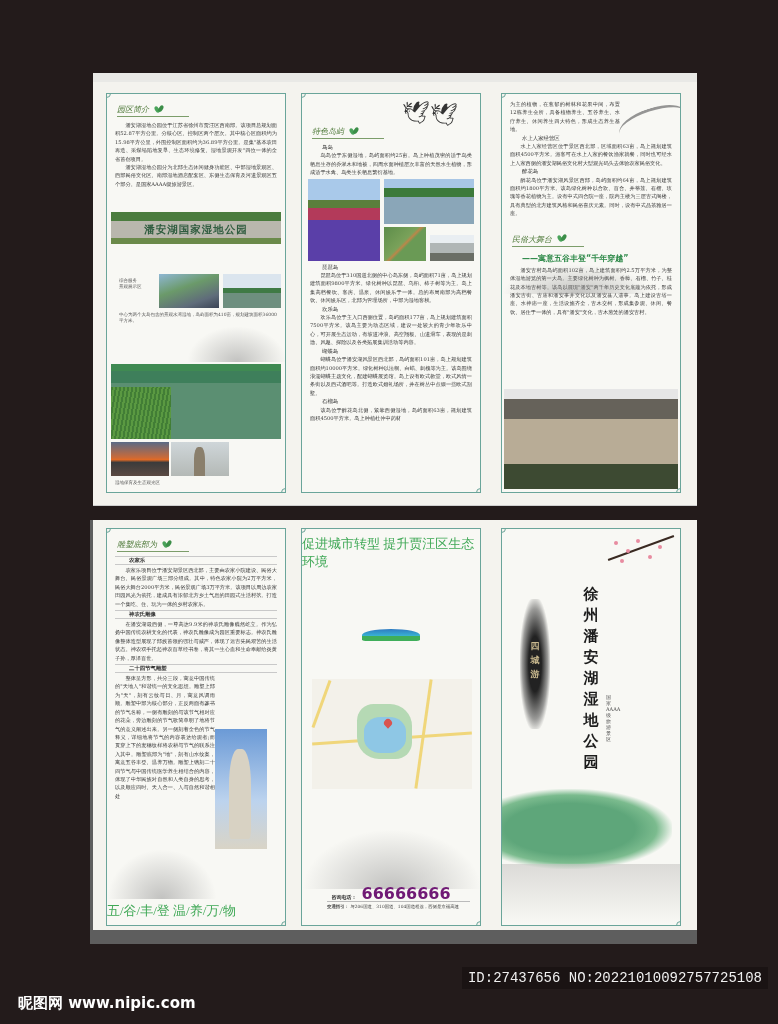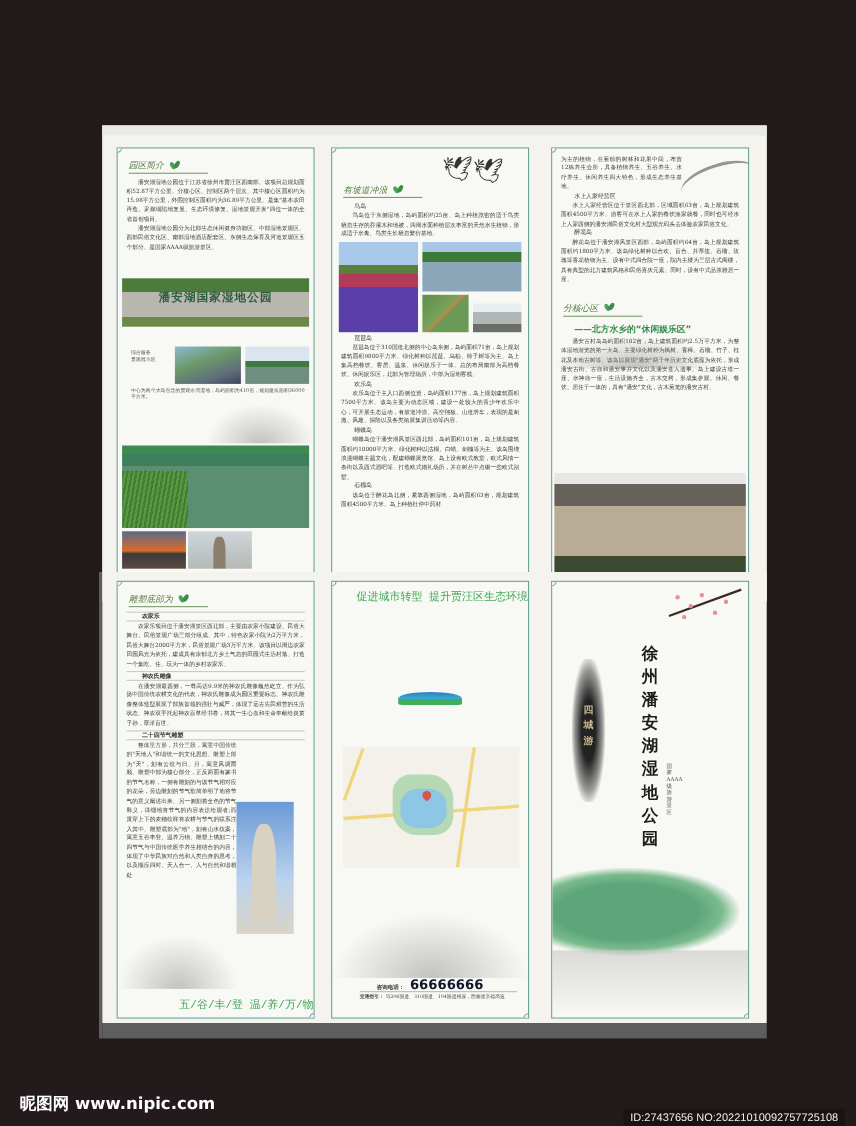--- a/index.html
+++ b/index.html
@@ -1,20 +1,20 @@
 <!DOCTYPE html>
 <html><head>
 <meta charset="utf-8">
 <style>
   * { box-sizing: border-box; margin: 0; padding: 0; }
   html, body { width: 778px; height: 1024px; overflow: hidden; }
   body { background: #231b1b; font-family: "DejaVu Serif", serif; position: relative; color: #333; }
 
   .sheet { position: absolute; left: 93px; width: 604px; background: #f4f3ee; }
-  .sheet-top { top: 73px; height: 432px; box-shadow: 0 1px 0 #cfcfcf; margin-top: 41px; }
+  .sheet-top { top: 73px; height: 432px; box-shadow: 0 1px 0 #cfcfcf; }
   .sheet-top::before { content: ""; position: absolute; left: 0; right: 0; top: 0; height: 9px; background: #e9e9e6; }
   .sheet-bottom { top: 520px; height: 410px; }
   .shadow-bottom { position: absolute; left: 93px; top: 930px; width: 604px; height: 14px; background: #5e5e5e; }
   .shadow-left { position: absolute; left: 90px; top: 520px; width: 3px; height: 424px; background: #5e5e5e; }
 
   .panel { position: absolute; border: 1.5px solid #6aa59a; background: #f8f8f4; overflow: hidden; }
   .panel::before, .panel::after { content: ""; position: absolute; width: 7px; height: 7px; border: 1.5px solid #6aa59a; background: #f4f3ee; }
   .panel::before { left: -5px; top: -5px; border-radius: 50%; }
   .panel::after { right: -5px; bottom: -5px; border-radius: 50%; }
 
@@ -49,60 +49,60 @@
   .lotus { background: linear-gradient(#a8c6e5 0 20%, #3c7a3a 20% 40%, #8aa6b8 40% 100%); }
   .boardwalk { background: linear-gradient(135deg, #5d8d4a, #7aa25a 45%, #b9874a 50%, #6a9a55 55%); }
   .building { background: linear-gradient(#e9eef2 0 30%, #b0b6b6 30% 70%, #6a6e66 70%); }
   .house { background: linear-gradient(#e6e6e6 0 10%, #66625a 10% 30%, #b8ac96 30% 75%, #3d4a32 75%); }
 
   .mtn { position: absolute; background: radial-gradient(ellipse at 50% 100%, rgba(140,140,140,.5), rgba(255,255,255,0) 70%); }
   .crane { position: absolute; font-size: 22px; color: #333; }
   .pine { position: absolute; width: 70px; height: 30px; border-top: 3px solid #555; border-radius: 50% 50% 0 0; transform: rotate(-18deg); opacity: .6; }
 
   .slogan-title { font-family: "DejaVu Sans", sans-serif; font-weight: bold; font-size: 8px; color: #2f8a4a; padding: 2px 8px 2px 20px; }
-  .green-slogan { font-family: Liberation Mono, monospace; font-size: 10px; color: #3fa856; text-align: right; }
+  .green-slogan { font-family: Liberation Serif, serif; font-size: 13px; color: #3fa856; text-align: left; }
 
   .caption { font-size: 4.5px; color: #555; }
   .map { position: absolute; left: 10px; top: 150px; width: 160px; height: 110px; background: #f3f1ea; }
   .map .road { position: absolute; background: #f0d67a; }
   .map .park { position: absolute; left: 45px; top: 25px; width: 55px; height: 55px; background: #b5d9b4; border-radius: 30% 40% 30% 40%; }
   .map .water { position: absolute; left: 52px; top: 38px; width: 42px; height: 36px; background: #8ec7e5; border-radius: 40%; }
   .map .pin { position: absolute; left: 72px; top: 40px; width: 8px; height: 8px; background: #d9534f; border-radius: 50% 50% 50% 0; transform: rotate(-45deg); }
 
   .phone-row { position: absolute; left: 0; right: 0; top: 355px; text-align: center; }
   .phone-label { font-size: 5px; color: #333; font-weight: bold; }
-  .phone-num { font-family: "DejaVu Sans", sans-serif; font-weight: bold; font-size: 12px; color: #0f172a; }
+  .phone-num { font-family: "DejaVu Sans", sans-serif; font-weight: bold; font-size: 16px; color: #701a75; }
   .addr { position: absolute; left: 25px; right: 10px; top: 372px; font-size: 4.4px; color: #444; line-height: 6px; border-top: 1px solid #bbb; padding-top: 2px; }
 
   .vtitle { position: absolute; left: 78px; top: 55px; width: 22px; font-size: 15px; font-weight: bold; line-height: 21px; color: #1c1c1c; text-align: center; }
   .vsub { position: absolute; left: 104px; top: 165px; width: 8px; font-size: 5px; line-height: 6px; color: #555; }
   .ink { position: absolute; left: 18px; top: 70px; width: 30px; height: 130px; background: radial-gradient(ellipse, #222 30%, rgba(60,60,60,.5) 60%, rgba(255,255,255,0) 75%); border-radius: 40%; }
   .ink-text { position: absolute; left: 26px; top: 110px; width: 14px; font-size: 9px; line-height: 14px; color: #c9b98e; font-weight: bold; text-align: center; }
   .plum { position: absolute; right: 4px; top: 6px; width: 70px; height: 40px; }
   .plum .branch { position: absolute; right: 0; top: 12px; width: 70px; height: 2px; background: #3a2a22; transform: rotate(-20deg); }
   .plum .b { position: absolute; width: 4px; height: 4px; border-radius: 50%; background: #e88ca0; }
   .cover-lake { position: absolute; left: 0; top: 260px; width: 170px; height: 80px; background: radial-gradient(ellipse at 40% 50%, #5ea67a 45%, #7bbb8e 60%, rgba(255,255,255,0) 72%); }
   .cover-mist { position: absolute; left: 0; right: 0; top: 335px; height: 60px; background: linear-gradient(rgba(200,198,196,.6), rgba(255,255,255,0)); }
 
   .footer-wm { position: absolute; left: 18px; top: 994px; font-family: "DejaVu Sans", sans-serif; font-size: 15px; font-weight: bold; color: #fff; }
-  .footer-id { position: absolute; right: 10px; top: 1008px; background: #1a1313; padding: 3px 6px; font-family: Liberation Sans, sans-serif; font-size: 10px; color: #f0f0f0; }
+  .footer-id { position: absolute; right: 10px; top: 967px; background: #1a1313; padding: 3px 6px; font-family: Liberation Mono, monospace; font-size: 14px; color: #f0f0f0; }
 </style>
 </head>
 <body>
 
 <div class="sheet sheet-top">
 
   <div class="panel p1">
     <div class="sec-title">
       <span class="t">园区简介</span>
       <span class="sprout"></span>
     </div>
     <p class="txt">潘安湖湿地公园位于江苏省徐州市贾汪区西南部。该项目总规划面积52.87平方公里。分核心区、控制区两个层次。其中核心区面积约为15.98平方公里，外围控制区面积约为36.89平方公里。是集"基本农田再造、采煤塌陷地复垦、生态环境修复、湿地景观开发"四位一体的全省首创项目。</p>
     <p class="txt">潘安湖湿地公园分为北部生态休闲健身功能区、中部湿地景观区、西部民俗文化区、南部湿地酒店配套区、东侧生态保育及河道景观区五个部分。是国家AAAA级旅游景区。</p>
-    <div class="img sign" style="left:4px; top:118px; width:170px; height:44px;">
+    <div class="img sign" style="left:4px; top:118px; width:170px; height:32px;">
       <div class="sign-text">潘安湖国家湿地公园</div>
     </div>
     <div class="caption" style="position:absolute; left:12px; top:184px; width:40px; line-height:6px;">
       <div>综合服务</div>
       <div>景观展示区</div>
     </div>
     <div class="img aerial" style="left:52px; top:180px; width:60px; height:34px;"></div>
     <div class="img river" style="left:116px; top:180px; width:58px; height:34px;"></div>
     <p class="caption" style="position:absolute; left:12px; top:218px; width:160px; line-height:6px;">中心为两个大岛包含的景观水湾湿地，岛屿面积为410亩，规划建筑面积36000平方米。</p>
     <div class="mtn" style="left:80px; top:232px; width:100px; height:36px;"></div>
@@ -111,21 +111,21 @@
       </div>
     <div class="img sunset" style="left:4px; top:348px; width:58px; height:34px;"></div>
     <div class="img stone" style="left:64px; top:348px; width:58px; height:34px;"></div>
     <p class="caption" style="position:absolute; left:8px; top:386px;">湿地保育及生态观光区</p>
   </div>
 
   <div class="panel p2">
     <div class="crane" style="left:100px; top:6px;">🕊</div>
     <div class="crane" style="left:128px; top:8px;">🕊</div>
     <div class="sec-title" style="margin-top:32px;">
-      <span class="t">有坡道冲浪</span>
+      <span class="t">特色岛屿</span>
       <span class="sprout"></span>
     </div>
     <div class="sub">鸟岛</div>
     <p class="txt">鸟岛位于东侧湿地，岛屿面积约25亩。岛上种植茂密的适于鸟类栖息生存的乔灌木和地被，四周水面种植层次丰富的天然水生植物，形成适于水禽、鸟类生长栖息繁衍基地。</p>
     <div style="height:86px; position:relative;">
       <div class="img flowers" style="left:6px; top:2px; width:72px; height:82px;"></div>
       <div class="img lotus" style="left:82px; top:2px; width:90px; height:45px;"></div>
       <div class="img boardwalk" style="left:82px; top:50px; width:42px; height:34px;"></div>
       <div class="img building" style="left:128px; top:58px; width:44px; height:26px;"></div>
     </div>
@@ -141,24 +141,24 @@
 
   <div class="panel p3">
     <div class="pine" style="right:-8px; top:14px;"></div>
     <p class="txt" style="text-indent:0; padding-top:6px; padding-right:60px;">为主的植物，在葱郁的树林和花果中间，布置12栋养生会所，具备植物养生、五谷养生、水疗养生、休闲养生四大特色，形成生态养生基地。</p>
     <div class="sub">水上人家经营区</div>
     <p class="txt">水上人家经营区位于景区西北部，区域面积63亩，岛上规划建筑面积4500平方米。游客可在水上人家的餐饮渔家就餐，同时也可经水上人家西侧的潘安湖民俗文化村大型观光码头去体验农家民俗文化。</p>
     <div class="sub">醉花岛</div>
     <p class="txt">醉花岛位于潘安湖风景区西部，岛屿面积约64亩，岛上规划建筑面积约1800平方米。该岛绿化树种以合欢、百合、并蒂莲、石榴、玫瑰等香花植物为主。设有中式四合院一座，院内主楼为三层古式阁楼，具有典型的北方建筑风格和民俗喜庆元素。同时，设有中式品茶雅居一座。</p>
     <div class="mtn" style="left:0; top:170px; width:150px; height:30px;"></div>
     <div class="sec-title" style="margin-top:16px;">
-      <span class="t">分核心区</span>
-      <span class="sprout"></span>
-    </div>
-    <div class="slogan-title">——北方水乡的“休闲娱乐区”</div>
+      <span class="t">民俗大舞台</span>
+      <span class="sprout"></span>
+    </div>
+    <div class="slogan-title">——寓意五谷丰登“千年穿越”</div>
     <p class="txt">潘安古村岛岛屿面积102亩，岛上建筑面积约2.5万平方米，为整体湿地游览的第一大岛。主要绿化树种为枫树、香樟、石榴、竹子、桂花及本地古树等。该岛以展现"潘安"两千年历史文化底蕴为依托，形成潘安古街、古庙和潘安事井文化以及潘安县人遗事。岛上建设古塔一座、水神庙一座，生活设施齐全，古木交柯，形成集参观、休闲、餐饮、居住于一体的，具有"潘安"文化，古木葱笼的潘安古村。</p>
     <div class="img house" style="left:2px; top:295px; width:174px; height:100px;"></div>
   </div>
 </div>
 
 <div class="shadow-left"></div>
 <div class="sheet sheet-bottom">
 
   <div class="panel p4">
     <div class="sec-title">

